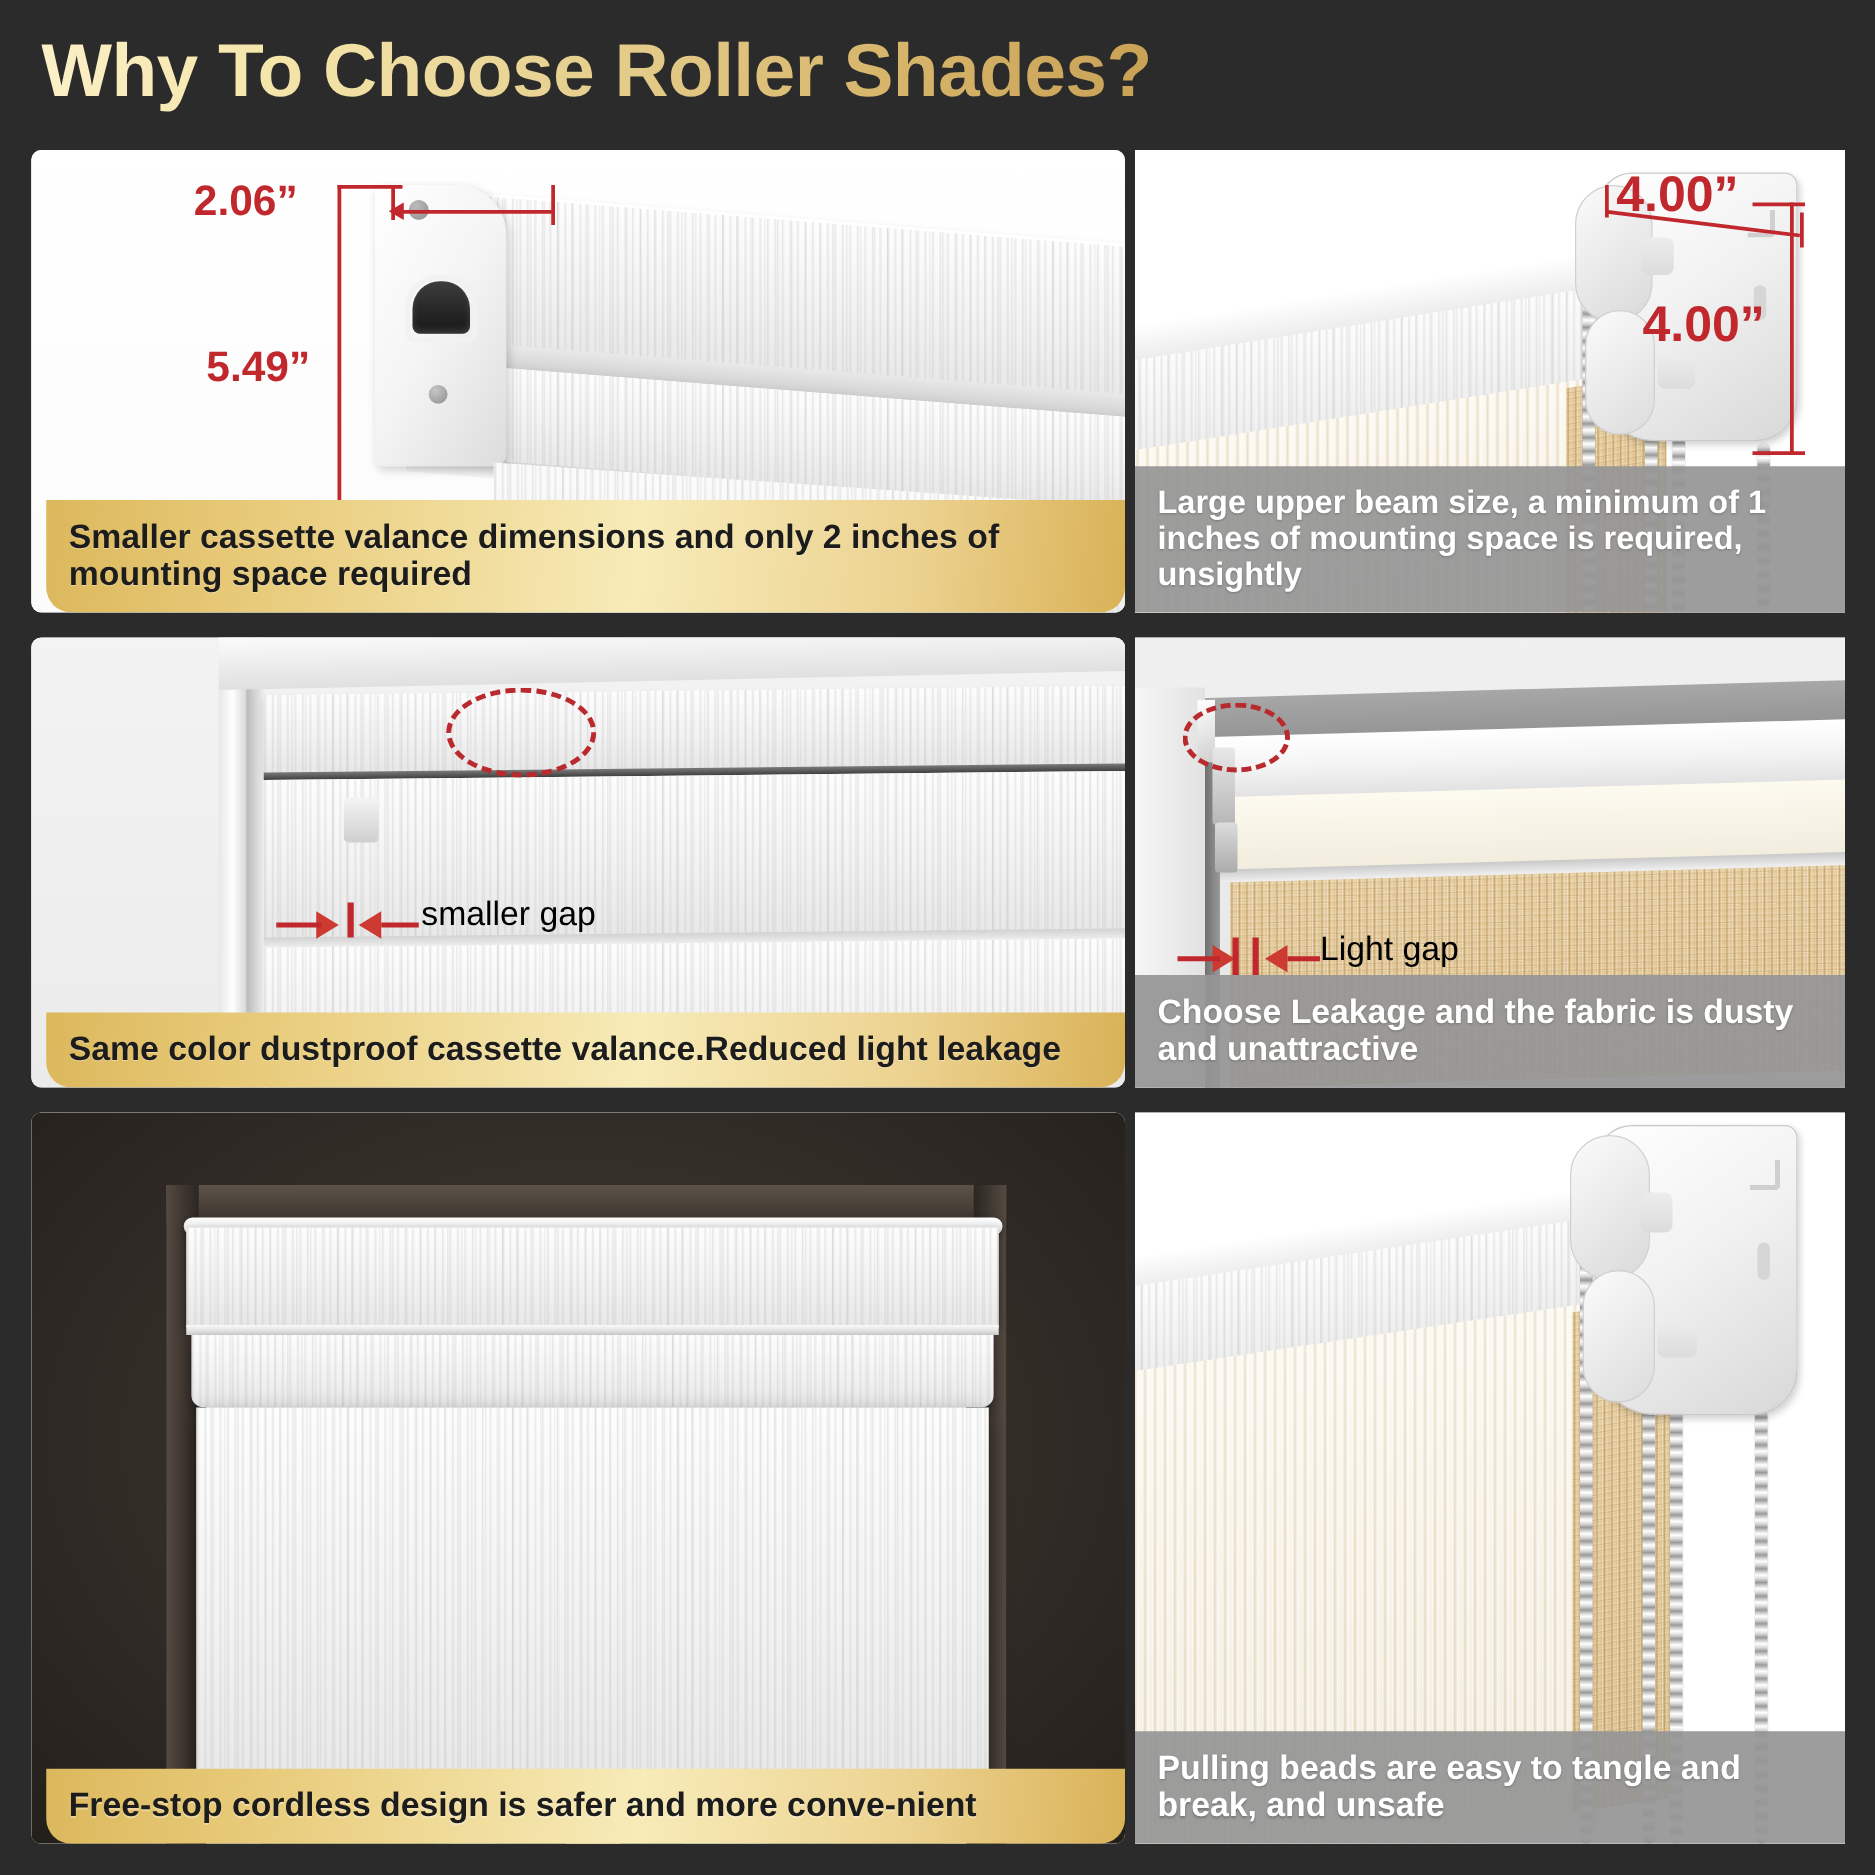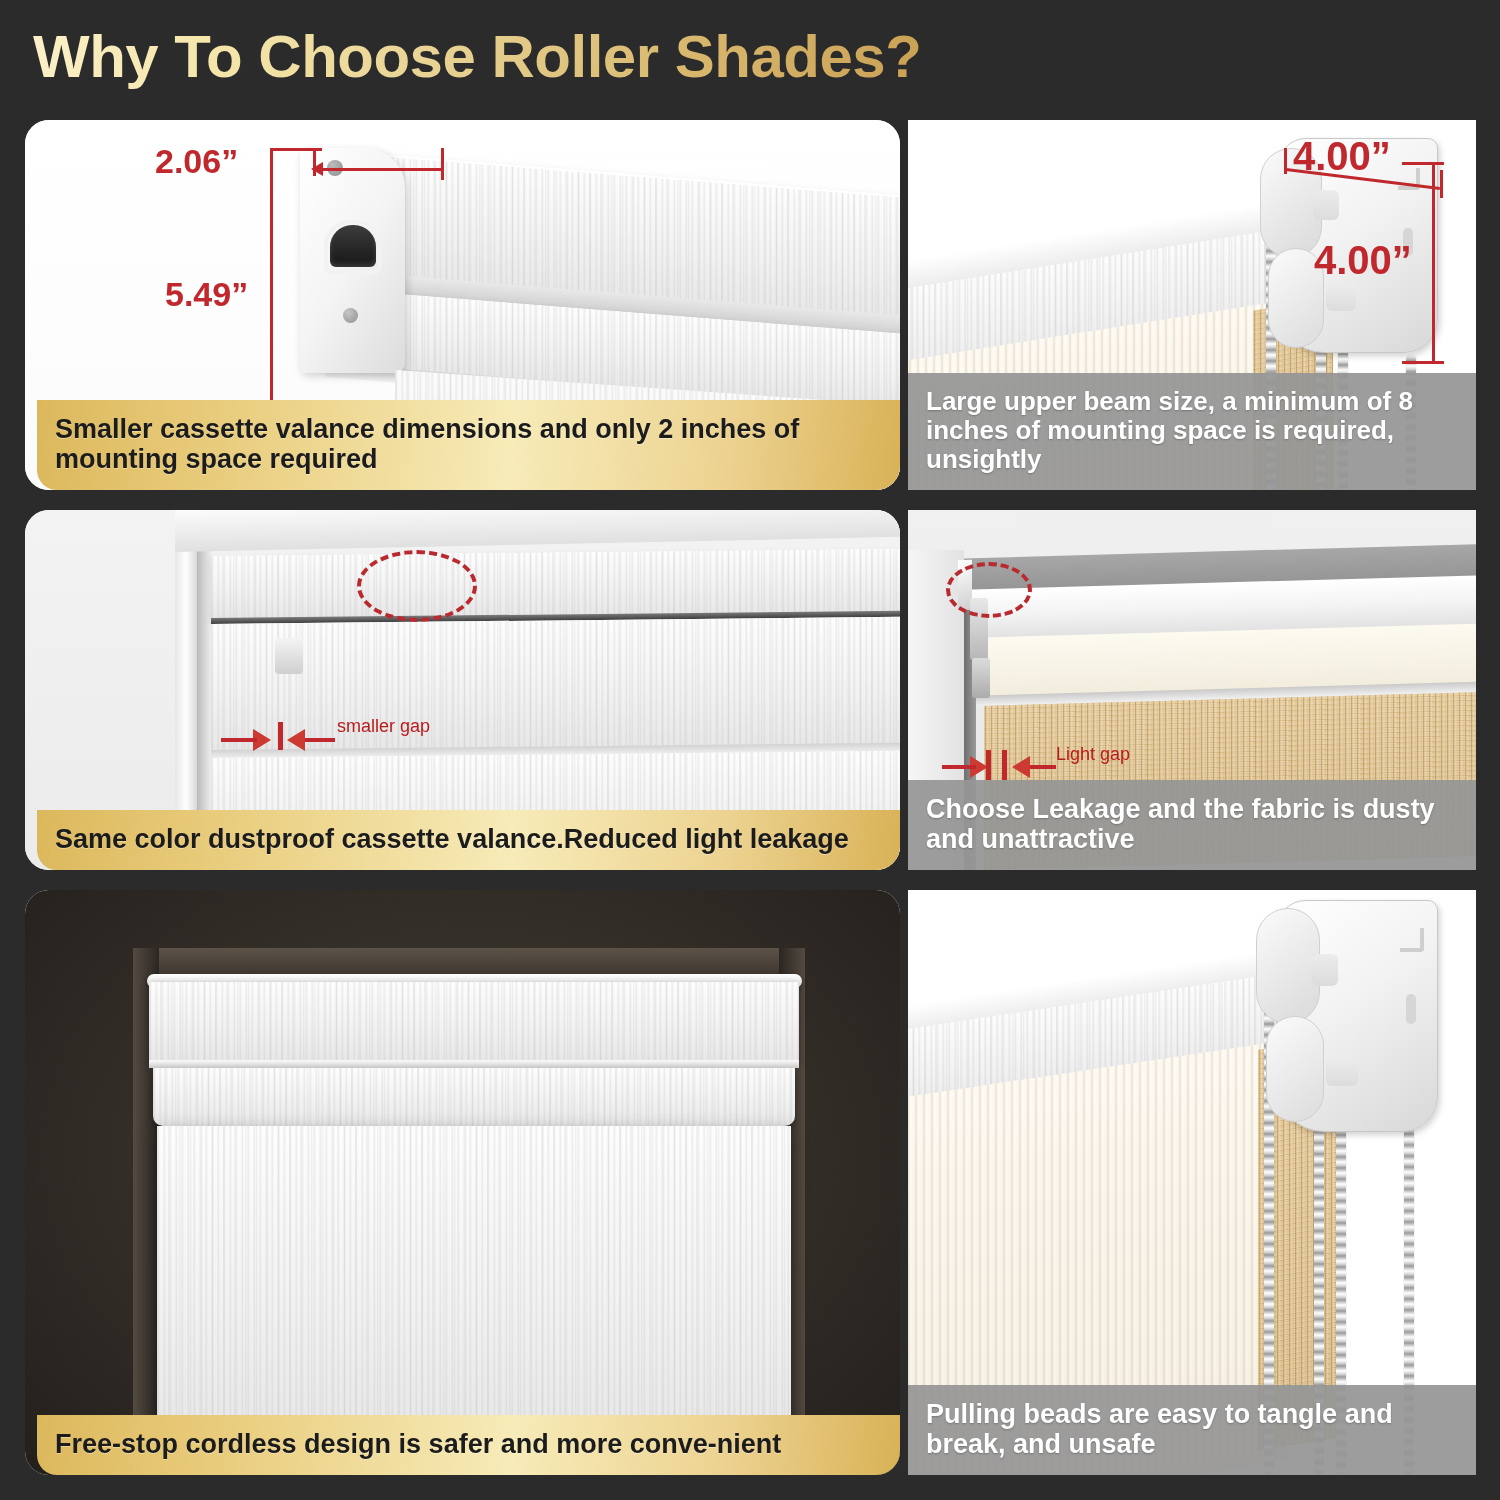--- a/index.html
+++ b/index.html
@@ -29,21 +29,21 @@
     text-shadow: none;
     white-space: nowrap;
   }
 
   
   .panel {
     position: absolute;
     overflow: hidden;
     background: #ffffff;
   }
-  .panel.left  { left: 25px;  width: 875px; border-radius: 24px; }
+  .panel.left  { left: 25px;  width: 875px; border-radius: 8px; }
   .panel.right { left: 908px; width: 568px; border-radius: 0; }
 
   .row1 { top: 120px; height: 370px; }
   .row2 { top: 510px; height: 360px; }
   .row3 { top: 890px; height: 585px; }
 
   .panel .art { position: absolute; inset: 0; overflow: hidden; }
 
   
   .caption {
@@ -116,22 +116,22 @@
     z-index: 11;
   }
   .dashed-ellipse {
     position: absolute;
     border: 4px dashed #b92a2f;
     border-radius: 50%;
     z-index: 12;
   }
   .gap-label {
     position: absolute;
-    color: #b91c1c;
-    font-size: 18px;
+    color: #000000;
+    font-size: 27px;
     white-space: nowrap;
     z-index: 13;
   }
 
   
   .bead-chain {
     position: absolute;
     width: 10px;
     background:
       repeating-linear-gradient(180deg,
@@ -267,21 +267,21 @@
     <div class="dim-line" style="left:376px;top:28px;width:3px;height:26px;z-index:14;"></div>
     <div class="dim-line" style="left:532px;top:50px;width:3px;height:28px;z-index:14;"></div>
     <div class="dim-label" style="left:385px;top:14px;font-size:40px;z-index:15;">4.00”</div>
 
     <div class="dim-line" style="left:524px;top:42px;width:3px;height:202px;z-index:14;"></div>
     <div class="dim-line" style="left:494px;top:42px;width:42px;height:3px;z-index:14;"></div>
     <div class="dim-line" style="left:494px;top:241px;width:42px;height:3px;z-index:14;"></div>
     <div class="dim-label" style="left:406px;top:118px;font-size:40px;z-index:15;">4.00”</div>
   </div>
 
-  <div class="caption gray tall">Large upper beam size, a minimum of 8 inches of mounting space is required, unsightly</div>
+  <div class="caption gray tall">Large upper beam size, a minimum of 1 inches of mounting space is required, unsightly</div>
 </div>
 
 <div class="panel left row2">
   <div class="art">
 
     <div style="position:absolute;inset:0;background:linear-gradient(180deg,#f3f3f3,#ebebeb);"></div>
 
     <div style="position:absolute;left:150px;top:0;width:22px;height:360px;
                 background:linear-gradient(90deg,#e7e7e7,#ffffff,#d8d8d8);"></div>
     <div style="position:absolute;left:172px;top:0;width:16px;height:360px;

